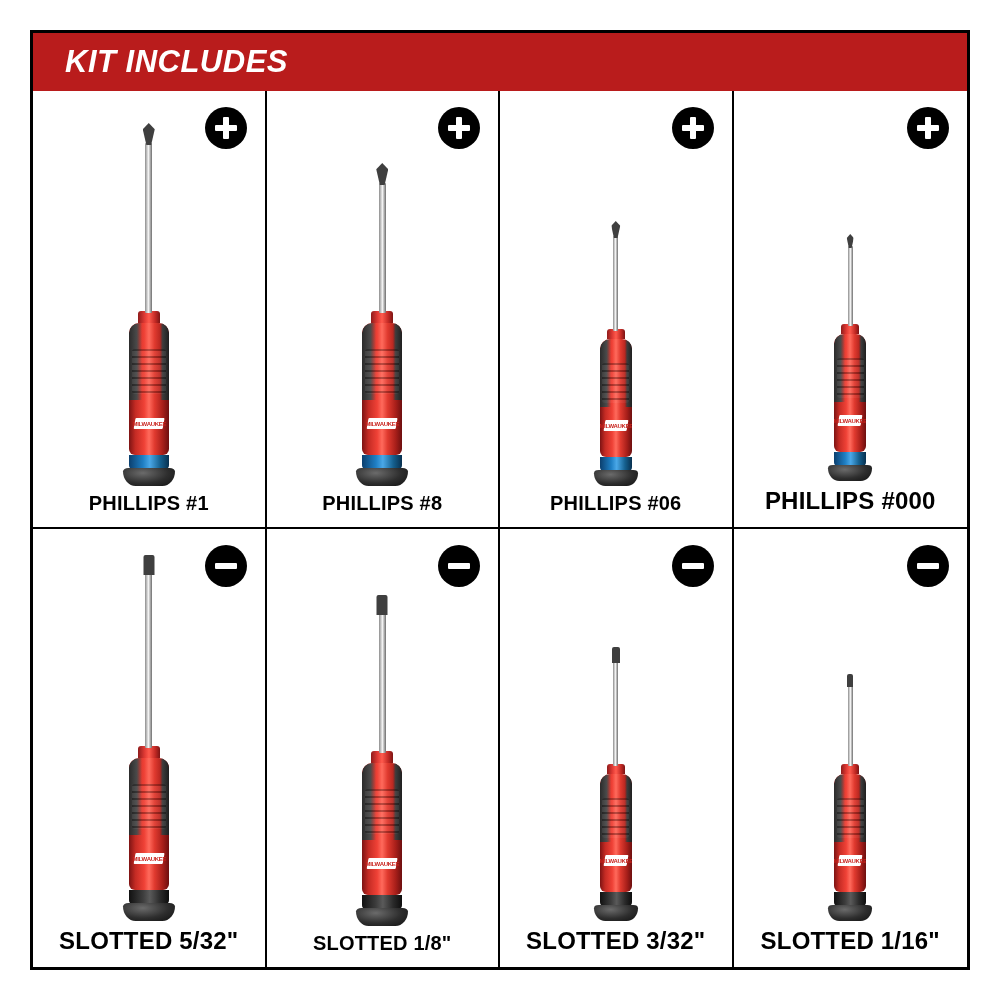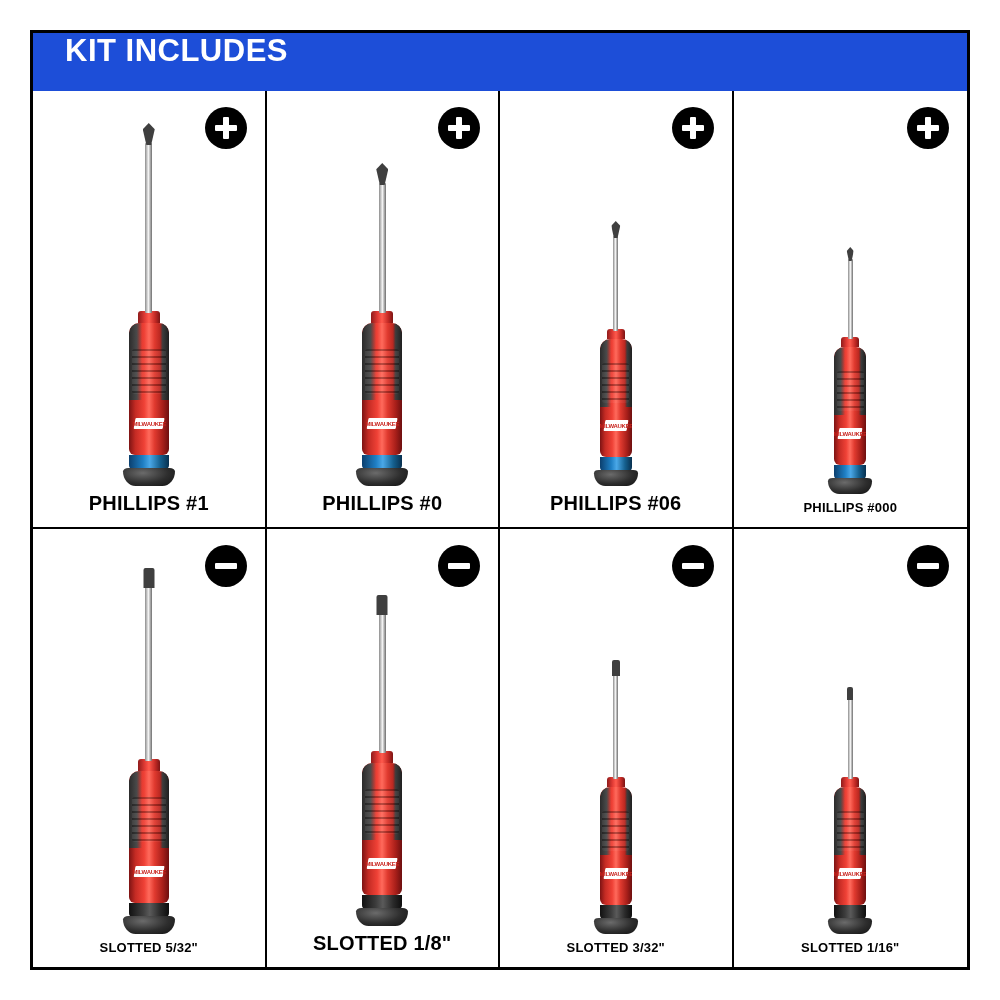--- a/index.html
+++ b/index.html
@@ -18,25 +18,27 @@
     left: 30px;
     top: 30px;
     width: 940px;
     height: 940px;
     border: 3px solid #000000;
     box-sizing: border-box;
     background: #ffffff;
   }
   .header {
     height: 58px;
-    background: #1d4ed8;
+    background: #b91c1c;
     color: #ffffff;
     display: flex;
+    align-items: center;
     padding-left: 32px;
     box-sizing: border-box;
+    font-style: italic;
   }
   .header-title {
     font-size: 31px;
     font-weight: bold;
     letter-spacing: 0.5px;
     font-family: "Liberation Sans", sans-serif;
   }
   .grid {
     display: grid;
     grid-template-columns: repeat(4, 1fr);
@@ -239,21 +241,21 @@
   .label {
     width: 100%;
     text-align: center;
     font-size: 20px;
     font-weight: bold;
     color: #000000;
     padding-bottom: 12px;
     letter-spacing: 0.2px;
     font-family: "Liberation Sans", sans-serif;
   }
-  .label.small { font-size: 13px; }
+  .label.small { font-size: 24px; }
 </style>
 </head>
 <body>
 
 <div class="sheet">
 
   <div class="header">
     <div class="header-title">KIT INCLUDES</div>
   </div>
 
@@ -307,21 +309,21 @@
                 <div class="ribs"></div>
                 <div class="logo">
                   <span>MILWAUKEE</span>
                 </div>
               </div>
               <div class="ring"></div>
               <div class="cap"></div>
             </div>
           </div>
         </div>
-        <div class="label">PHILLIPS #0</div>
+        <div class="label">PHILLIPS #8</div>
       </div>
       <div class="cell">
         <div class="badge">
           <div class="plus-h"></div>
           <div class="plus-v"></div>
         </div>
         <div class="tool">
           <div class="driver">
             <div style="position: relative; display: flex; justify-content: center;">
               <div class="shaft thin" style="height: 95px;">

